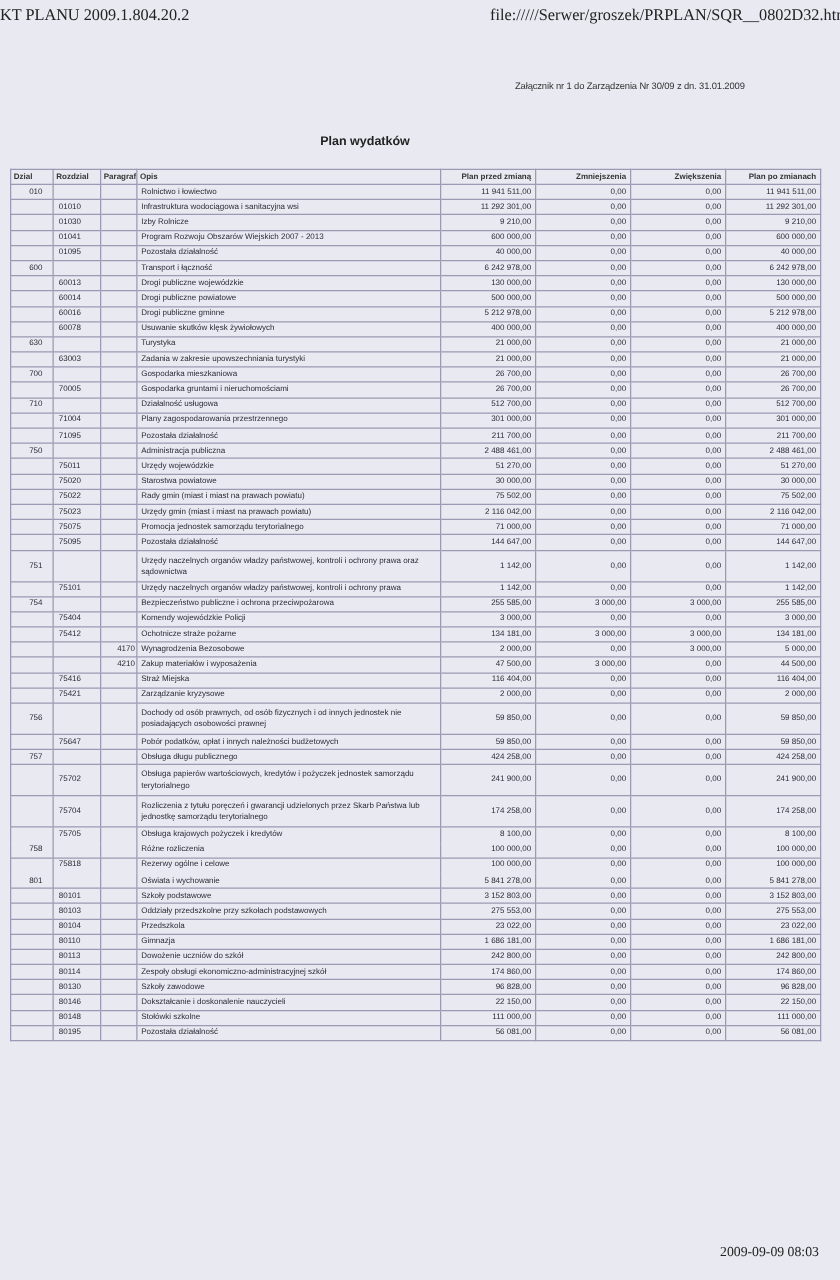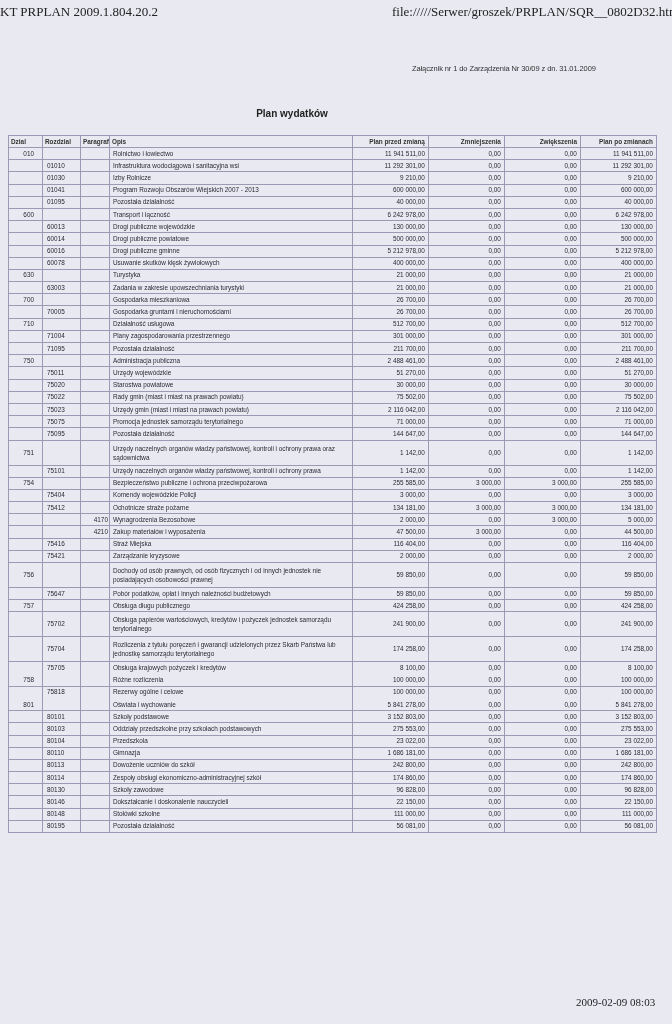--- a/index.html
+++ b/index.html
@@ -50,21 +50,21 @@
   th.c-num { text-align: right; }
   tr.tall td { height: 22px; }
   .footer {
     position: absolute; left: 576px; top: 996px;
     font-family: "Liberation Serif", serif; font-size: 11px; color: #222;
   }
 </style>
 </head>
 <body>
 
-<div class="hdr-left">KT PRPLAN 2009.1.804.20.2</div>
+<div class="hdr-left">KT PLANU 2009.1.804.20.2</div>
 <div class="hdr-right">file://///Serwer/groszek/PRPLAN/SQR__0802D32.html</div>
 <div class="annex">Załącznik nr 1 do Zarządzenia Nr 30/09 z dn. 31.01.2009</div>
 <div class="title">Plan wydatków</div>
 
 <table>
   <thead>
     <tr>
       <th class="c-dz">Dzial</th>
       <th class="c-rz">Rozdzial</th>
       <th class="c-pg">Paragraf</th>
@@ -592,13 +592,13 @@
         <td class="c-pg"></td>
         <td class="c-op">Pozostała działalność</td>
         <td class="c-num">56 081,00</td>
         <td class="c-num">0,00</td>
         <td class="c-num">0,00</td>
         <td class="c-num">56 081,00</td>
       </tr>
     </tbody>
 </table>
 
-<div class="footer">2009-02-09 08:03</div>
+<div class="footer">2009-09-09 08:03</div>
 
 </body></html>

